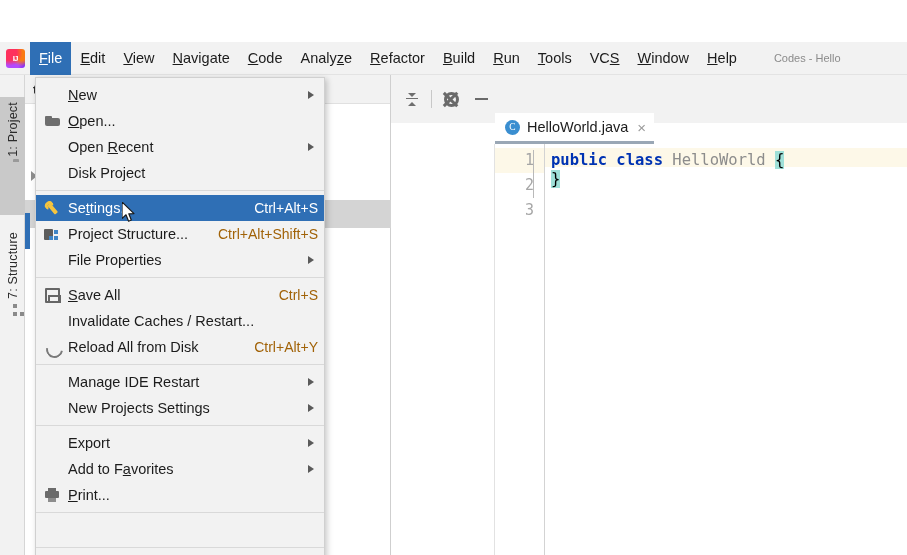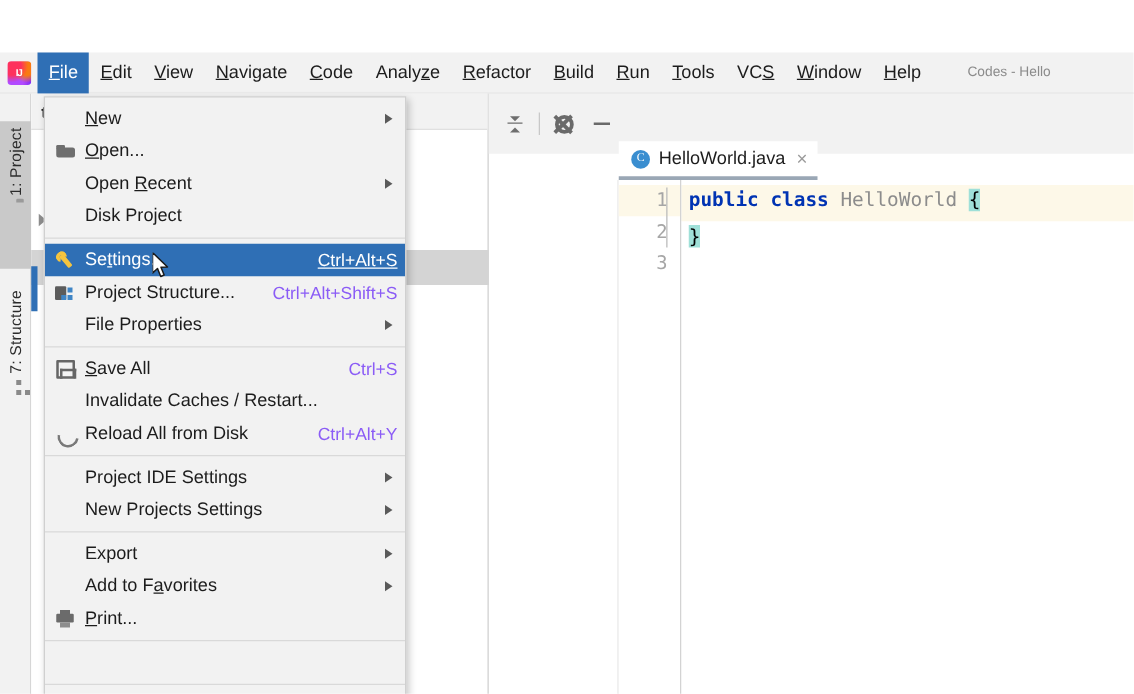--- a/index.html
+++ b/index.html
@@ -231,21 +231,21 @@
   .gutter .ln.cur { background: #fdf8e8; }
   .fold-line {
     position: absolute; right: 10px; top: 6px;
     width: 1px; height: 48px; background: #b9b9b9;
   }
   .code {
     flex: 1; padding-top: 4px;
     font-family: "DejaVu Sans Mono", monospace;
     font-size: 15.5px;
   }
-  .code .cl { height: 29px; line-height: 25px; white-space: pre; padding-left: 6px; }
+  .code .cl { height: 19px; line-height: 25px; white-space: pre; padding-left: 6px; }
   .code .cl.cur { background: #fdf8e8; }
   .kw { color: #0033b3; font-weight: bold; }
   .cn { color: #8c8c8c; }
   .brace-hl { background: #9fe0d8; color: #000000; }
 
   .editor-right-line {
     position: absolute; left: 494px; top: 102px;
     width: 1px; height: 453px; background: #e2e2e2;
   }
 
@@ -266,22 +266,22 @@
     cursor: default; position: relative;
   }
   .mi.sel { background: #2f6fb5; color: #ffffff; }
   .mi-icon {
     width: 32px; height: 26px;
     display: flex; align-items: center; justify-content: center;
     flex: 0 0 32px;
   }
   .mi-label { flex: 1 1 auto; white-space: nowrap; }
   .mi-label u { text-decoration: underline; text-underline-offset: 1px; }
-  .mi-accel { font-size: 14px; color: #8b5cf6; margin-left: 10px; white-space: nowrap; }
-  .mi.sel .mi-accel { color: #ffffff; text-decoration: underline; }
+  .mi-accel { font-size: 14px; color: #a16207; margin-left: 10px; white-space: nowrap; }
+  .mi.sel .mi-accel { color: #ffffff; }
   .mi-arrow {
     width: 0; height: 0; margin-left: 10px; margin-right: 4px;
     border-top: 4.5px solid transparent;
     border-bottom: 4.5px solid transparent;
     border-left: 6px solid #5a5a5a;
   }
   .mi-sep { height: 1px; background: #d9d9d9; margin: 4px 0; }
 
   
   .ic-open-folder {
@@ -560,21 +560,21 @@
           <span class="ic-reload"></span>
         </span>
       <span class="mi-label">Reload All from Disk</span>
       <span class="mi-accel">Ctrl+Alt+Y</span>
     </div>
 
     <div class="mi-sep"></div>
 
     <div class="mi">
       <span class="mi-icon"></span>
-      <span class="mi-label">Project IDE Settings</span>
+      <span class="mi-label">Manage IDE Restart</span>
       <span class="mi-arrow"></span>
     </div>
 
     <div class="mi">
       <span class="mi-icon"></span>
       <span class="mi-label">New Projects Settings</span>
       <span class="mi-arrow"></span>
     </div>
 
     <div class="mi-sep"></div>

